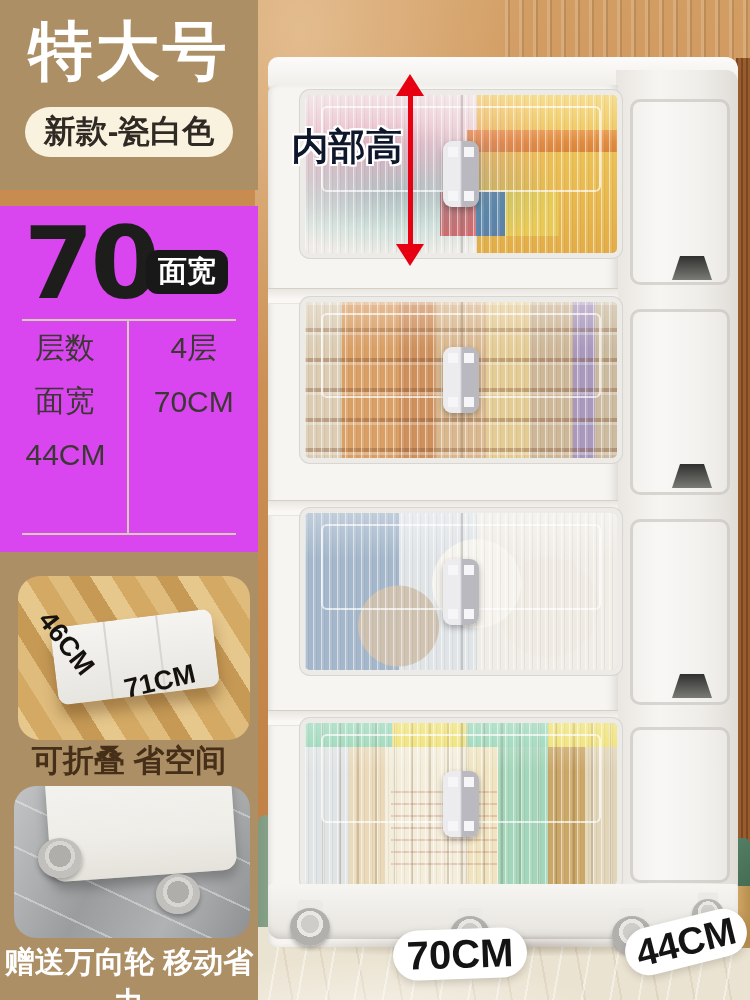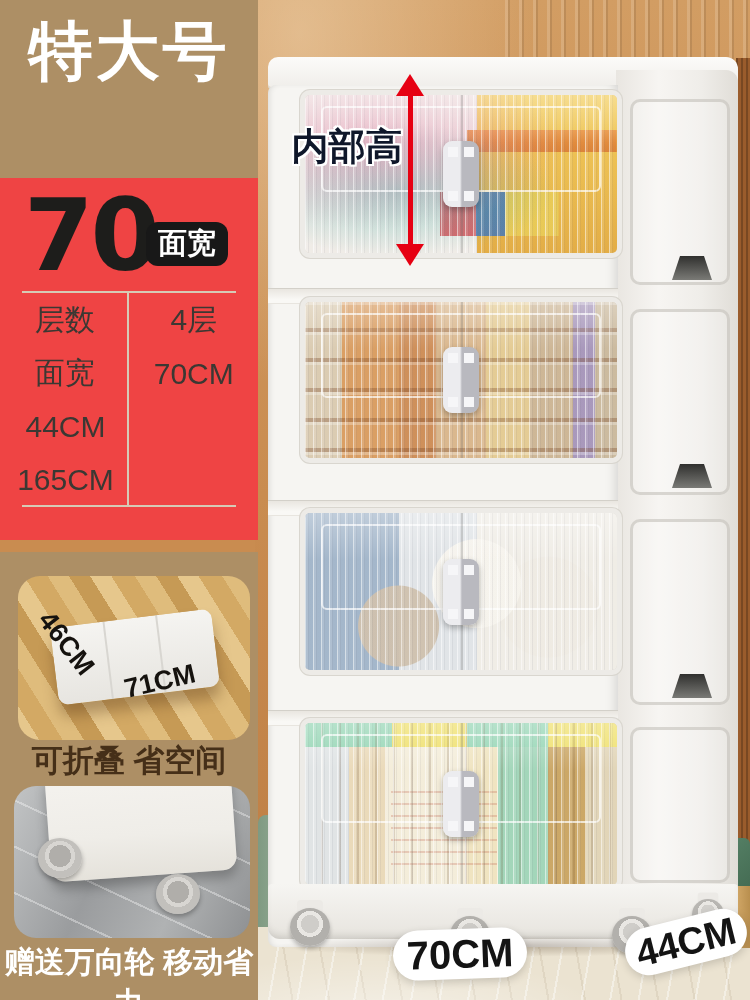--- a/index.html
+++ b/index.html
@@ -127,21 +127,21 @@
   .tag70{left:393px;top:929px;width:134px;height:50px;font-size:40px;transform:rotate(-2deg);}
   .tag44{left:624px;top:918px;width:124px;height:48px;font-size:38px;transform:rotate(-14deg);}
 
   
   .lp-header{left:0;top:0;width:258px;height:190px;background:#ad8f65;}
   .lp-title{left:0;top:8px;width:258px;text-align:center;color:#fff;
         font-size:64px;font-weight:800;letter-spacing:3px;}
   .lp-variant{left:25px;top:107px;width:208px;height:50px;background:#f9f2df;border-radius:26px;
         display:flex;align-items:center;justify-content:center;
         color:#2f2a23;font-size:32px;font-weight:700;}
-  .lp-specs{left:0;top:178px;width:258px;height:362px;background:#ef4444;}
+  .lp-specs{left:0;top:206px;width:258px;height:362px;background:#d946ef;}
   .lp-num{left:24px;top:8px;font-size:100px;line-height:1;font-weight:800;color:#1d1d1b;
         font-family:"DejaVu Sans",sans-serif;letter-spacing:-3px;}
   .lp-badge{left:146px;top:44px;width:82px;height:44px;background:#181818;border-radius:12px;
         display:flex;align-items:center;justify-content:center;color:#fff;
         font-size:29px;font-weight:700;}
   .hline{left:22px;width:214px;height:2px;background:#d6cbb6;}
   .hl1{top:113px;} .hl2{top:327px;}
   .vline{left:127px;top:113px;width:2px;height:214px;background:#d6cbb6;}
   .spec-table{left:0;top:116px;width:258px;}
   .spec-row{display:flex;height:53px;align-items:center;}
@@ -246,20 +246,21 @@
   <div class="abs m-head top"></div>
   <div class="abs m-head bot"></div>
   <div class="abs m-text">
     <span class="l1">内部高</span>
   </div>
   <div class="abs tag tag70">70CM</div>
   <div class="abs tag tag44">44CM</div>
 
   <div class="abs lp-header">
     <div class="abs lp-title">特大号</div>
+    <div class="abs lp-variant">新款-瓷白色</div>
   </div>
 
   <div class="abs lp-specs">
     <div class="abs lp-num">70</div>
     <div class="abs lp-badge">面宽</div>
     <div class="abs hline hl1"></div>
     <div class="abs vline"></div>
     <div class="abs hline hl2"></div>
     <div class="abs spec-table">
       <div class="spec-row">
@@ -267,21 +268,20 @@
         <div class="spec-cell spec-value">4层</div>
       </div>
       <div class="spec-row">
         <div class="spec-cell spec-label">面宽</div>
         <div class="spec-cell spec-value">70CM</div>
       </div>
       <div class="spec-row">
         <div class="spec-cell spec-value">44CM</div>
       </div>
       <div class="spec-row">
-        <div class="spec-cell spec-value">165CM</div>
       </div>
     </div>
   </div>
 
   <div class="abs lp-promo">
     <div class="abs photo1">
       <div class="abs fold-box"></div>
       <div class="abs lbl-diag lbl46">46CM</div>
       <div class="abs lbl-diag lbl71">71CM</div>
     </div>

